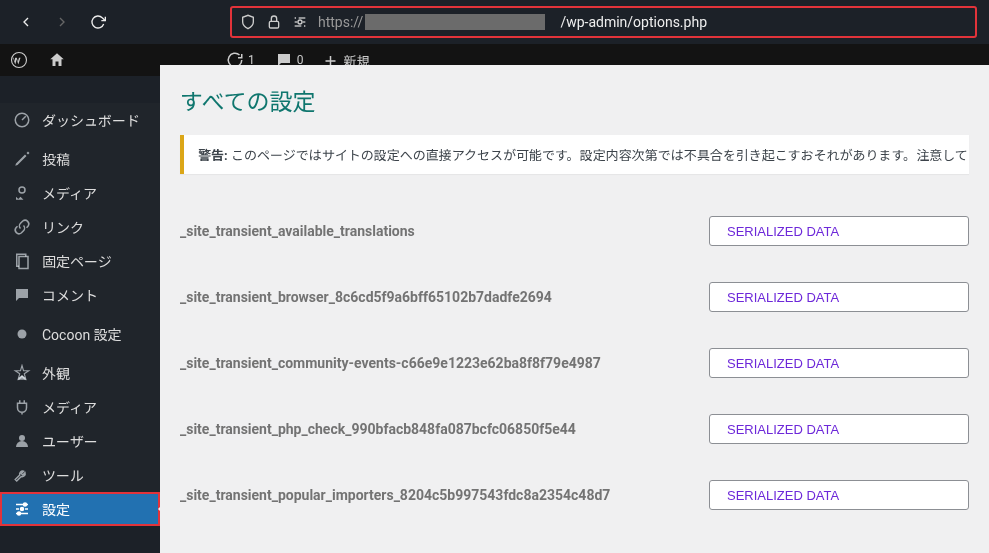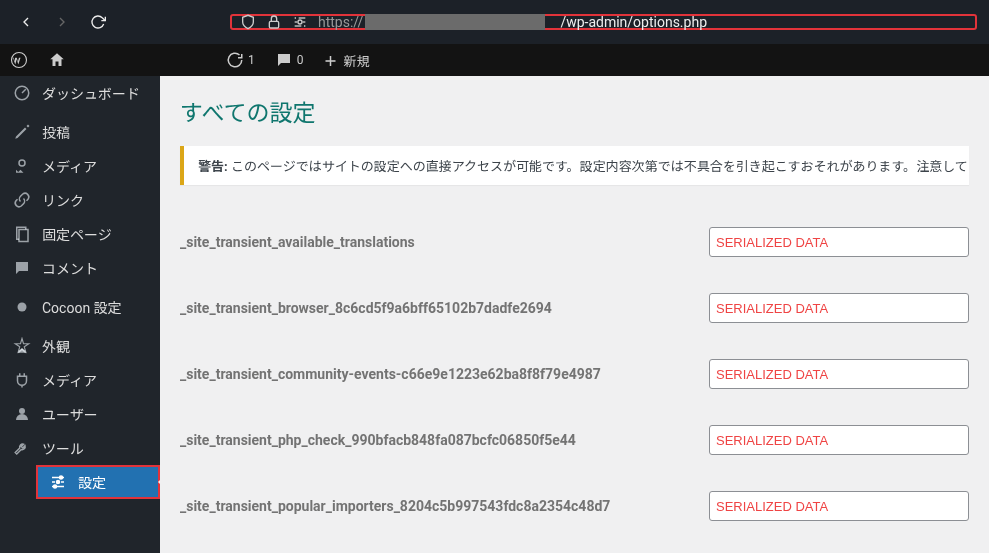--- a/index.html
+++ b/index.html
@@ -3,57 +3,57 @@
   <meta charset="utf-8">
   <style>
     * { margin: 0; padding: 0; box-sizing: border-box; }
     body { width: 989px; height: 553px; background: #1c2128; font-family: -apple-system, BlinkMacSystemFont, "Segoe UI", Roboto, "Helvetica Neue", Arial, "Noto Sans JP", sans-serif; overflow: hidden; position: relative; }
 
     
     .browser-bar { height: 44px; background: #1c2128; display: flex; align-items: center; padding: 0 12px; gap: 8px; }
     .nav-btn { width: 28px; height: 28px; display: flex; align-items: center; justify-content: center; color: #eee; cursor: pointer; border-radius: 4px; }
     .nav-btn.disabled { color: #666; }
     .nav-btn svg { width: 16px; height: 16px; }
-    .url-bar { flex: 1; display: flex; align-items: center; margin-left: 110px; height: 16px; border: 2px solid #e2333a; border-radius: 3px; padding: 0 8px; gap: 10px; background: #1c2128; }
+    .url-bar { flex: 1; display: flex; align-items: center; margin-left: 110px; height: 32px; border: 2px solid #e2333a; border-radius: 3px; padding: 0 8px; gap: 10px; background: #1c2128; }
     .shield-icon, .lock-icon, .perm-icon { color: #ccc; display: flex; align-items: center; }
     .shield-icon svg, .lock-icon svg, .perm-icon svg { width: 16px; height: 16px; }
     .url-text { color: #ccc; font-size: 14px; flex: 1; display: flex; align-items: center; gap: 0; }
     .url-proto { color: #999; }
     .url-dom-redact { display: inline-block; width: 180px; height: 16px; background: #6b6b6b; vertical-align: middle; margin: 0 2px; }
     .url-path { color: #eee; margin-left: 13px; }
 
     
     .wp-adminbar { height: 32px; background: #131313; display: flex; align-items: center; color: #ddd; font-size: 13px; }
     .adminbar-item { display: flex; align-items: center; gap: 6px; padding: 0 10px; height: 100%; cursor: pointer; color: #ccc; }
     .adminbar-item svg { width: 18px; height: 18px; }
     .adminbar-sep { width: 140px; }
     .adminbar-count { background: transparent; color: #ccc; font-size: 12px; margin-left: -2px; }
     .adminbar-plus { font-size: 14px; font-weight: bold; }
 
     
-    .main-wrap { display: flex; height: calc(553px - 44px - 32px); }
+    .main-wrap { display: flex; height: calc(553px - 44px - 32px); align-items: center; }
     .sidebar { width: 160px; background: #20252b; display: flex; flex-direction: column; position: relative; }
     .sidebar-item { display: flex; align-items: center; gap: 10px; padding: 8px 12px; color: #ddd; font-size: 14px; cursor: pointer; position: relative; height: 34px; }
     .sidebar-item.active { background: #2271b1; color: #fff; }
-    .sidebar-item.highlight { outline: 2px solid #e2333a; outline-offset: -2px; margin-left: 36px; }
+    .sidebar-item.highlight { outline: 2px solid #e2333a; outline-offset: -2px; }
     .sidebar-item .menu-icon { width: 20px; height: 20px; display: flex; align-items: center; justify-content: center; color: rgba(240,246,252,0.6); }
     .sidebar-item.active .menu-icon { color: #fff; }
     .sidebar-item .menu-icon svg { width: 18px; height: 18px; }
     .sidebar-sep { height: 5px; }
     .sidebar-pointer { position: absolute; right: -6px; top: 50%; transform: translateY(-50%); width: 0; height: 0; border-top: 8px solid transparent; border-bottom: 8px solid transparent; border-right: 8px solid #f0f0f1; }
 
     
     .content { flex: 1; background: #f0f0f1; padding: 18px 20px 0 20px; overflow: hidden; }
     .page-title { font-size: 23px; font-weight: 400; color: #0f766e; margin-bottom: 18px; }
     .notice { border-left: 4px solid #dba617; background: #fff; padding: 10px 14px; margin-bottom: 24px; font-size: 13px; color: #3c434a; box-shadow: 0 1px 1px rgba(0,0,0,.04); white-space: nowrap; overflow: hidden; }
     .notice strong { font-weight: 700; }
     .options-row { display: flex; align-items: center; padding: 18px 0; }
     .opt-label { width: 530px; font-size: 14px; font-weight: 700; color: #737373; word-break: break-all; }
     .opt-value { flex: 1; }
-    .opt-input { width: 260px; height: 30px; border: 1px solid #8c8f94; border-radius: 3px; padding: 0 6px; font-size: 13px; color: #ef4444; background: #fff; }
+    .opt-input { width: 260px; height: 30px; border: 1px solid #8c8f94; border-radius: 3px; padding: 0 17px; font-size: 13px; color: #6d28d9; background: #fff; }
     .opt-input::placeholder { color: #888; }
   </style>
 </head>
 <body>
 
 <div class="browser-bar">
   <div class="nav-btn">
     <svg viewBox="0 0 24 24" fill="none" stroke="currentColor" stroke-width="2">
         <path d="M15 18l-6-6 6-6"></path>
       </svg>

